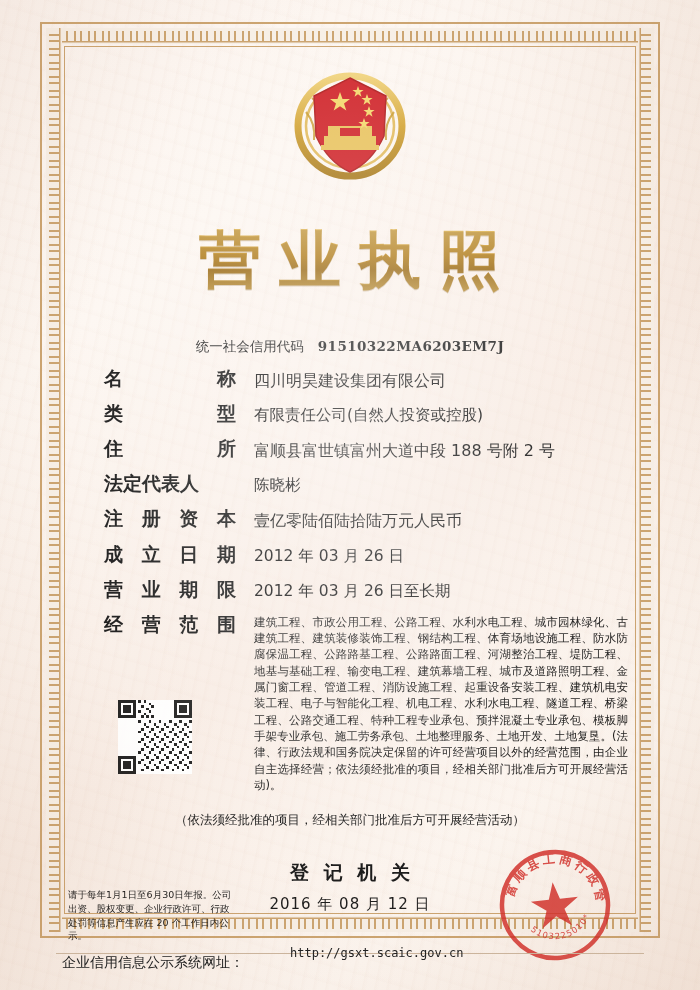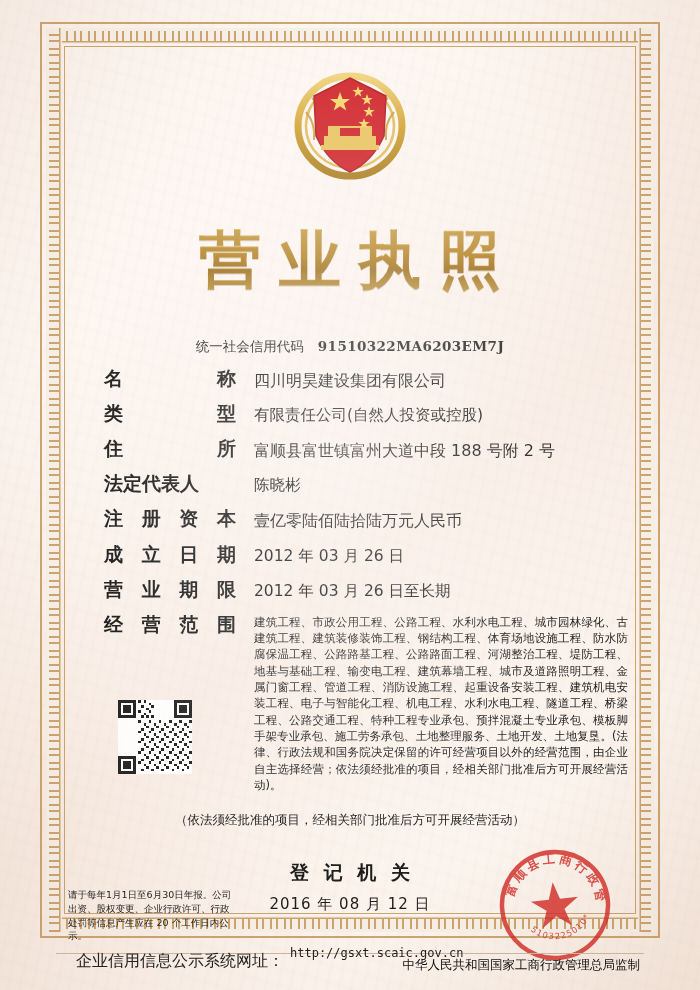--- a/index.html
+++ b/index.html
@@ -241,23 +241,22 @@
     font-size: 9.5px;
     line-height: 1.45;
     color: #111;
   }
 
   
   .footer-left {
     position: absolute;
     left: 62px;
     bottom: 18px;
-    font-size: 16px;
+    font-size: 14px;
     color: #222;
-    margin-left: 14px;
   }
   .footer-url {
     position: absolute;
     left: 290px;
     bottom: 30px;
     font-size: 12px;
     color: #222;
     font-family: "DejaVu Sans Mono", "Liberation Mono", monospace;
   }
   .footer-right {
@@ -567,14 +566,13 @@
     </svg>
   </div>
 
   <div class="warn-box">请于每年1月1日至6月30日年报。公司出资、股权变更、企业行政许可、行政处罚等信息产生应在 20 个工作日内公示。</div>
 
   <div class="vignette"></div>
 
   <div class="footer-rule"></div>
   <div class="footer-left">企业信用信息公示系统网址：</div>
   <div class="footer-url">http://gsxt.scaic.gov.cn</div>
-  <div class="footer-right">中华人民共和国国家工商行政管理总局监制</div>
 </div>
 
 </body></html>

